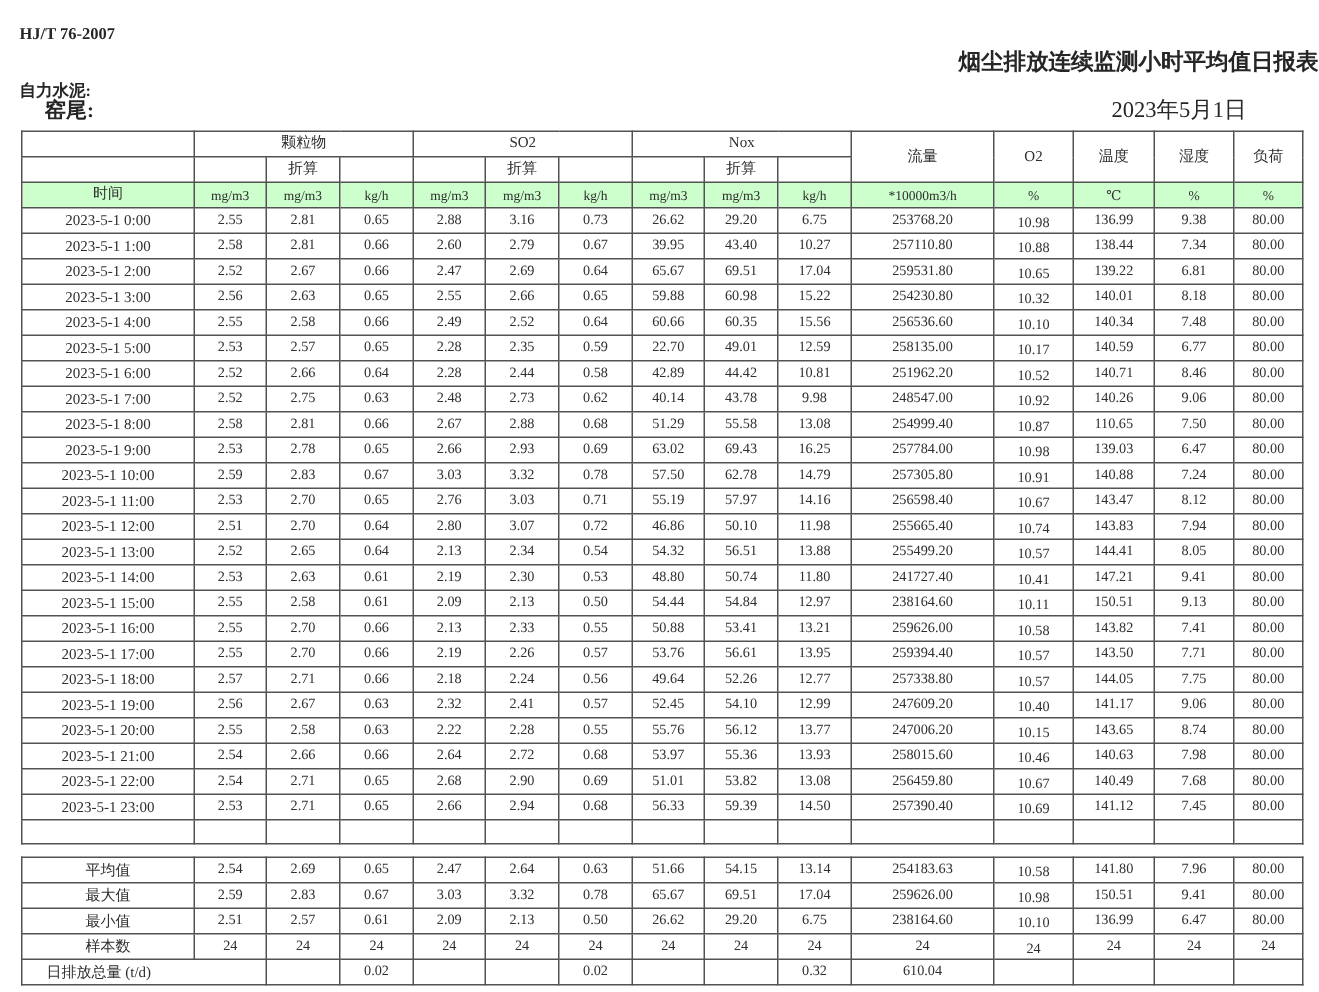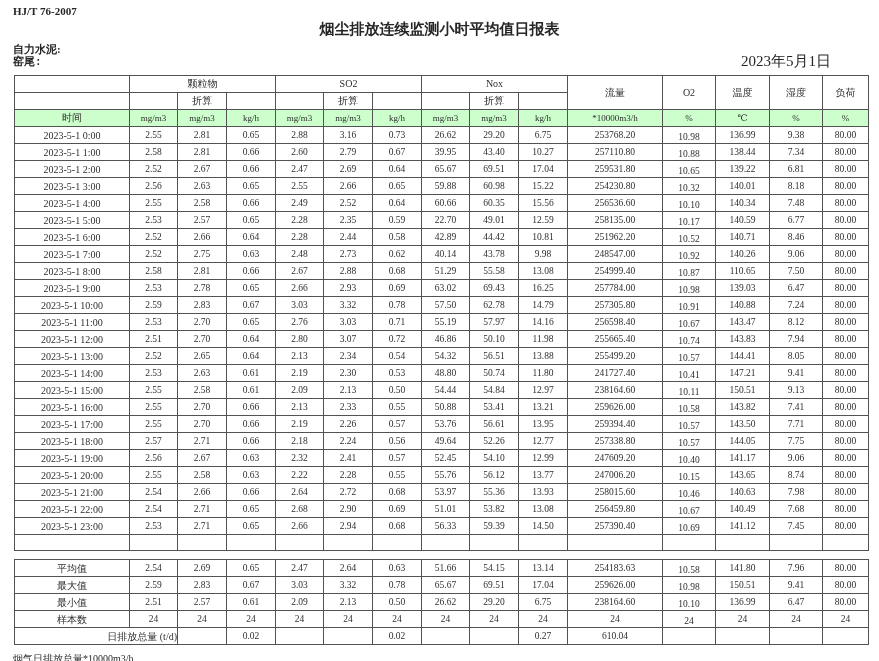--- a/index.html
+++ b/index.html
@@ -1,44 +1,44 @@
 <!DOCTYPE html>
 <html><head>
 <meta charset="utf-8">
 <style>
   html,body{margin:0;padding:0;background:#fff;}
   body{
     width:879px;height:661px;overflow:hidden;
     font-family:"Liberation Serif","DejaVu Serif",serif;
     color:#262626;
   }
-  .doc-header{position:relative;padding-top:5px;}
+  .doc-header{position:relative;padding-top:17px;}
   .std-code{margin-left:13px;font-size:11px;font-weight:bold;}
-  .rpt-title{text-align:center;font-size:15px;font-weight:bold;margin-top:3px;}
+  .rpt-title{text-align:right;font-size:15px;font-weight:bold;margin-top:3px;}
   .company{margin-left:13px;font-size:11px;font-weight:bold;margin-top:4px;line-height:13px;}
-  .location{margin-left:13px;font-size:11px;font-weight:bold;line-height:13px;font-family:Liberation Mono, monospace;}
+  .location{margin-left:30px;font-size:14px;font-weight:bold;line-height:13px;}
   .rpt-date{position:absolute;right:48px;bottom:-2px;font-size:15px;}
   table{
     border-collapse:collapse;table-layout:fixed;width:852px;margin-left:14px;
     border:1.5px solid #3f3f3f;
   }
   #main-table{margin-top:6px;}
   #summary-table{margin-top:8px;}
   td,th{
     border:1px solid #525252;height:15px;line-height:15px;padding:0;
     text-align:center;font-size:9.5px;font-weight:normal;
     white-space:nowrap;overflow:hidden;color:#2e2e2e;
   }
   thead th{font-size:10px;height:16px;line-height:16px;}
   tr.unit-row td,tr.unit-row th{background:#ccffcc;font-size:9px;height:16px;line-height:16px;}
   tr.unit-row th{font-size:10px;}
   td.t{font-size:10px;}
   td.o2{vertical-align:bottom;line-height:10px;padding-bottom:1px;}
   td.lbl{font-size:10px;}
-  td.left{text-align:right;padding-left:5px;}
+  td.left{text-align:left;padding-left:16px;}
   .doc-footer{margin-left:13px;margin-top:7px;}
   .f-line1{font-size:10px;line-height:13px;}
 </style>
 </head>
 <body>
 
 <div class="doc-header">
   <div class="std-code">HJ/T  76-2007</div>
   <div class="rpt-title">烟尘排放连续监测小时平均值日报表</div>
   <div class="company">自力水泥:</div>
@@ -624,21 +624,21 @@
       </tr>
       <tr>
         <td class="lbl left" colspan="2">日排放总量 (t/d)</td>
         <td></td>
         <td>0.02</td>
         <td></td>
         <td></td>
         <td>0.02</td>
         <td></td>
         <td></td>
-        <td>0.27</td>
+        <td>0.32</td>
         <td>610.04</td>
         <td class="o2"></td>
         <td></td>
         <td></td>
         <td></td>
       </tr>
     </tbody>
 </table>
 
 <div class="doc-footer">

